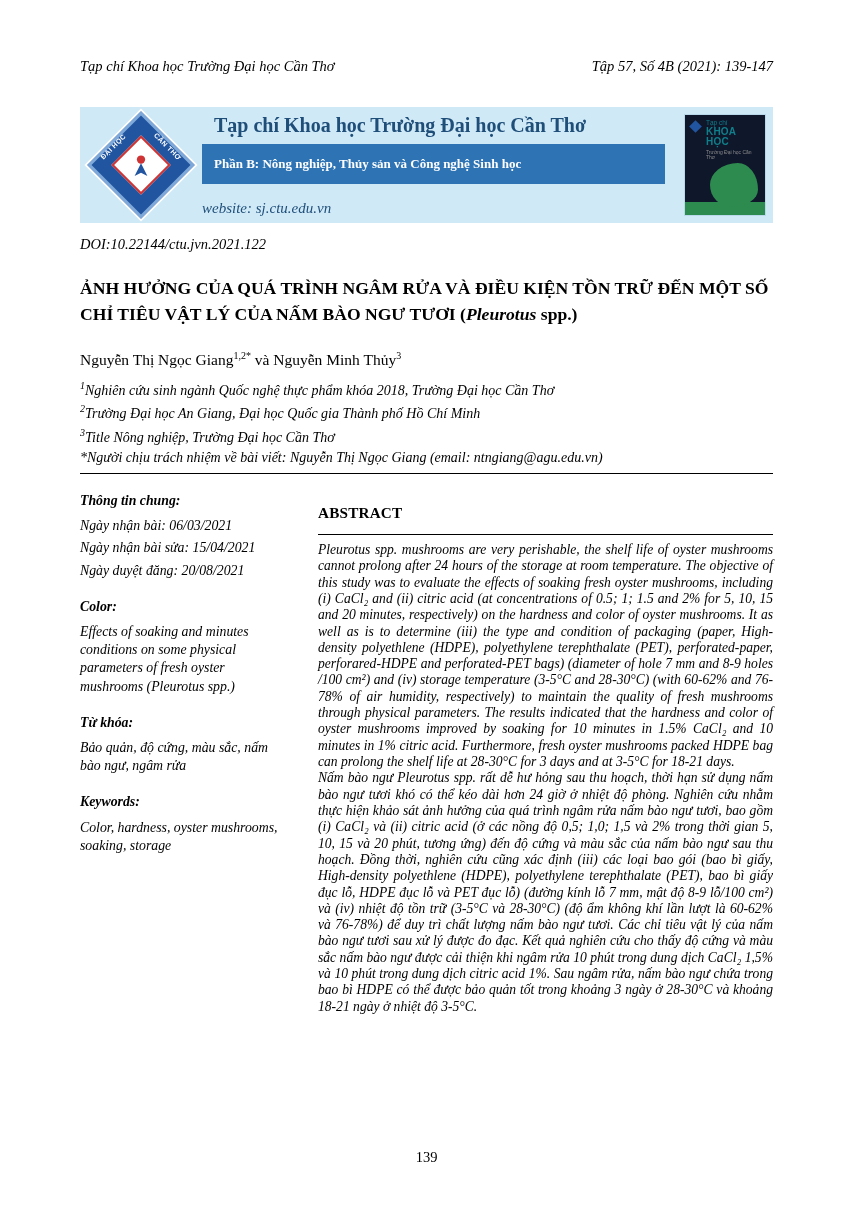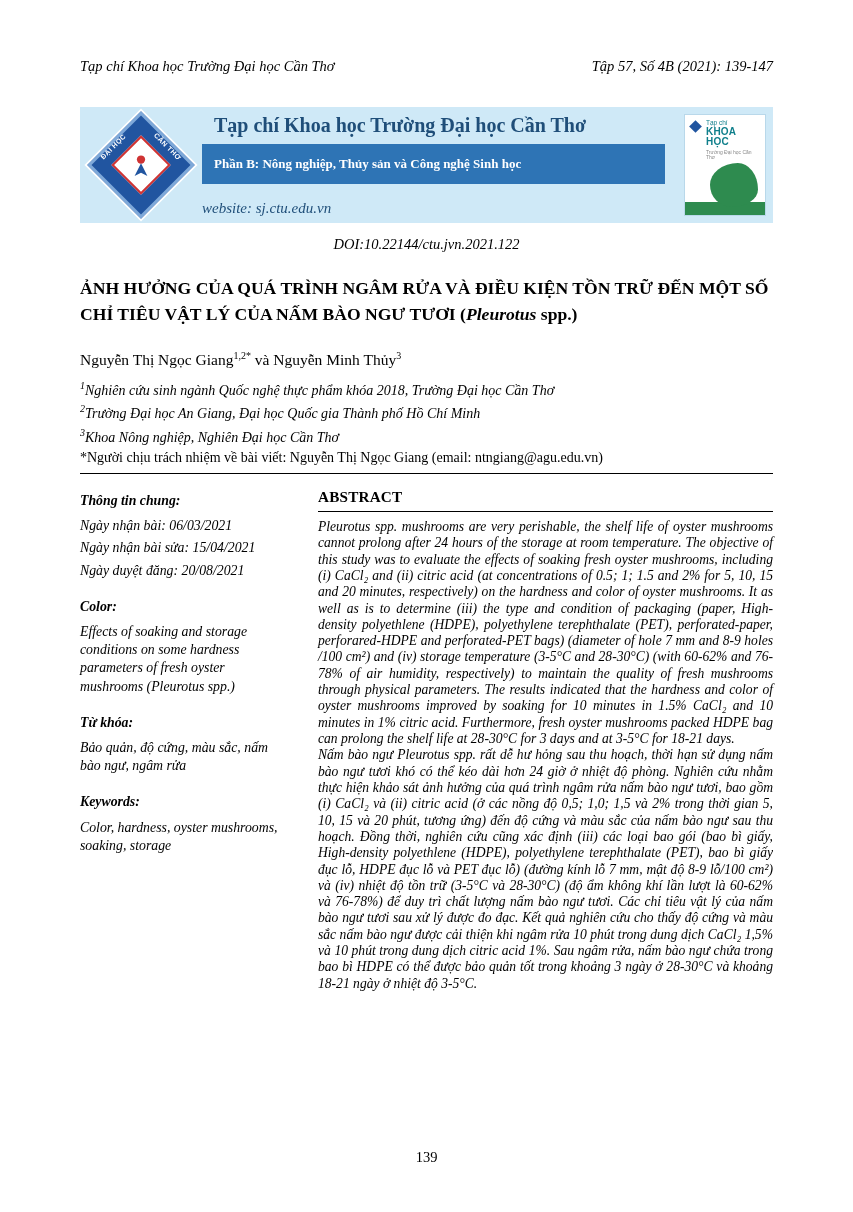--- a/index.html
+++ b/index.html
@@ -27,53 +27,53 @@
                 font-family: "Liberation Sans", sans-serif; }
   .logo-label.lt { transform: rotate(-45deg); left: 17px; top: 36px; }
   .logo-label.rt { transform: rotate(45deg); right: 17px; top: 36px; }
 
   .banner-center { flex: 1; min-width: 0; display: flex; flex-direction: column; justify-content: center; padding-right: 12px; }
   .banner-title { color: var(--banner-title, #1f4e79); font-weight: bold; font-size: 20px; padding: 0 0 7px 12px; }
   .banner-bar { background: var(--banner-bar, #2e74b5); color: #fff; font-weight: bold; font-size: 13px; padding: 12px 12px; }
   .banner-site { color: var(--banner-title, #1f4e79); font-style: italic; font-size: 15px; padding-top: 16px; }
 
   .cover-wrap { width: 96px; height: 100%; flex: none; display: flex; align-items: center; justify-content: center; }
-  .cover { width: 82px; height: 102px; background: #ffffff; border: 1px solid #b9d8ea; padding: 5px 4px 0;
+  .cover { width: 82px; height: 102px; background: #0f172a; border: 1px solid #b9d8ea; padding: 5px 4px 0;
            display: flex; flex-direction: column; box-sizing: border-box; }
   .cover-top { display: flex; align-items: flex-start; gap: 3px; }
   .cover-mini { width: 9px; height: 9px; background: var(--logo-blue, #2155a0); transform: rotate(45deg); margin: 2px 3px 0 2px; flex: none; }
   .cover-titles { font-family: "Liberation Sans", sans-serif; line-height: 1.05; }
   .cover-small { font-size: 6.5px; color: var(--cover-teal, #0f7f8b); }
   .cover-big { font-size: 10px; font-weight: bold; color: var(--cover-teal, #0f7f8b); letter-spacing: .2px; }
   .cover-sub { font-size: 5px; color: #8a8a8a; margin-top: 2px; font-family: "Liberation Sans", sans-serif; }
   .cover-map { flex: 1; position: relative; margin-top: 2px; }
   .cover-blob { position: absolute; right: 3px; top: 1px; width: 48px; height: 44px; background: var(--cover-green, #2e8b4f);
                 border-radius: 58% 42% 55% 45% / 50% 60% 40% 50%; }
   .cover-band { height: 13px; background: var(--cover-green, #2e8b4f); margin: 0 -4px; }
 
   
-  .doi { text-align: center; font-style: italic; font-size: 14.5px; margin-top: 13px; }
+  .doi { text-align: left; font-style: italic; font-size: 14.5px; margin-top: 13px; }
 
   
   .title { margin: 22px 0 0; font-size: 17.6px; line-height: 1.5; font-weight: bold; }
   .title i { font-style: italic; }
   .authors { margin-top: 22px; font-size: 15.5px; }
   .authors sup, .affil sup { font-size: 10px; }
   .affils { margin-top: 9px; font-style: italic; font-size: 14px; line-height: 1.55; }
-  .correspondence { font-size: 14px; margin-top: 2px; padding-bottom: 7px; border-bottom: 1.6px solid #000; }
+  .correspondence { font-style: italic; font-size: 14px; margin-top: 2px; padding-bottom: 7px; border-bottom: 1.6px solid #000; }
 
   
   .cols { display: flex; gap: 32px; margin-top: 14px; }
   .col-left { width: 206px; flex: none; font-style: italic; font-size: 13.8px; line-height: 1.32; }
   .info-heading { font-weight: bold; margin: 18px 0 7px; }
   .info-heading.first { margin-top: 4px; }
   .info-line { margin-bottom: 4px; }
   .info-text { margin-bottom: 2px; }
   .col-right { flex: 1; min-width: 0; }
-  .abs-heading { font-weight: bold; font-size: 15.2px; padding-bottom: 5px; border-bottom: 1.6px solid #000; margin: 0 0 7px; letter-spacing: .2px; }
+  .abs-heading { font-weight: bold; font-size: 15.2px; padding-bottom: 12px; border-bottom: 1.6px solid #000; margin: 16px 0 7px; letter-spacing: .2px; }
   .abs-heading.second { margin-top: 13px; }
   .abs-text { font-style: italic; font-size: 13.6px; line-height: 1.2; text-align: justify; }
 
   
   .page-number { position: absolute; left: 0; right: 0; bottom: 46px; text-align: center; font-size: 14.5px; }
 </style>
 </head>
 <body>
 
 <div class="page">
@@ -125,35 +125,35 @@
 
   <div class="doi">DOI:10.22144/ctu.jvn.2021.122</div>
 
   <h1 class="title"><span>ẢNH HƯỞNG CỦA QUÁ TRÌNH NGÂM RỬA VÀ ĐIỀU KIỆN TỒN TRỮ ĐẾN MỘT SỐ CHỈ TIÊU VẬT LÝ CỦA NẤM BÀO NGƯ TƯƠI (</span><i>Pleurotus</i><span> spp.)</span></h1>
 
   <div class="authors"><span>Nguyễn Thị Ngọc Giang</span><sup>1,2*</sup><span> và </span><span>Nguyễn Minh Thủy</span><sup>3</sup></div>
 
   <div class="affils">
     <div class="affil"><sup>1</sup><span>Nghiên cứu sinh ngành Quốc nghệ thực phẩm khóa 2018, Trường Đại học Cần Thơ</span></div>
     <div class="affil"><sup>2</sup><span>Trường Đại học An Giang, Đại học Quốc gia Thành phố Hồ Chí Minh</span></div>
-    <div class="affil"><sup>3</sup><span>Khoa Nông nghiệp, Nghiên Đại học Cần Thơ</span></div>
+    <div class="affil"><sup>3</sup><span>Title Nông nghiệp, Trường Đại học Cần Thơ</span></div>
   </div>
 
   <div class="correspondence">*Người chịu trách nhiệm về bài viết: Nguyễn Thị Ngọc Giang (email: ntngiang@agu.edu.vn)</div>
 
   <div class="cols">
 
     <aside class="col-left">
       <div class="info-heading first">Thông tin chung:</div>
       <div class="info-line">Ngày nhận bài: 06/03/2021</div>
       <div class="info-line">Ngày nhận bài sửa: 15/04/2021</div>
       <div class="info-line">Ngày duyệt đăng: 20/08/2021</div>
 
       <div class="info-heading">Color:</div>
-      <div class="info-text">Effects of soaking and storage conditions on some hardness parameters of fresh oyster mushrooms (Pleurotus spp.)</div>
+      <div class="info-text">Effects of soaking and minutes conditions on some physical parameters of fresh oyster mushrooms (Pleurotus spp.)</div>
 
       <div class="info-heading">Từ khóa:</div>
       <div class="info-text">Bảo quản, độ cứng, màu sắc, nấm bào ngư, ngâm rửa</div>
 
       <div class="info-heading">Keywords:</div>
       <div class="info-text">Color, hardness, oyster mushrooms, soaking, storage</div>
     </aside>
 
     <section class="col-right">
       <div class="abs-heading">ABSTRACT</div>

